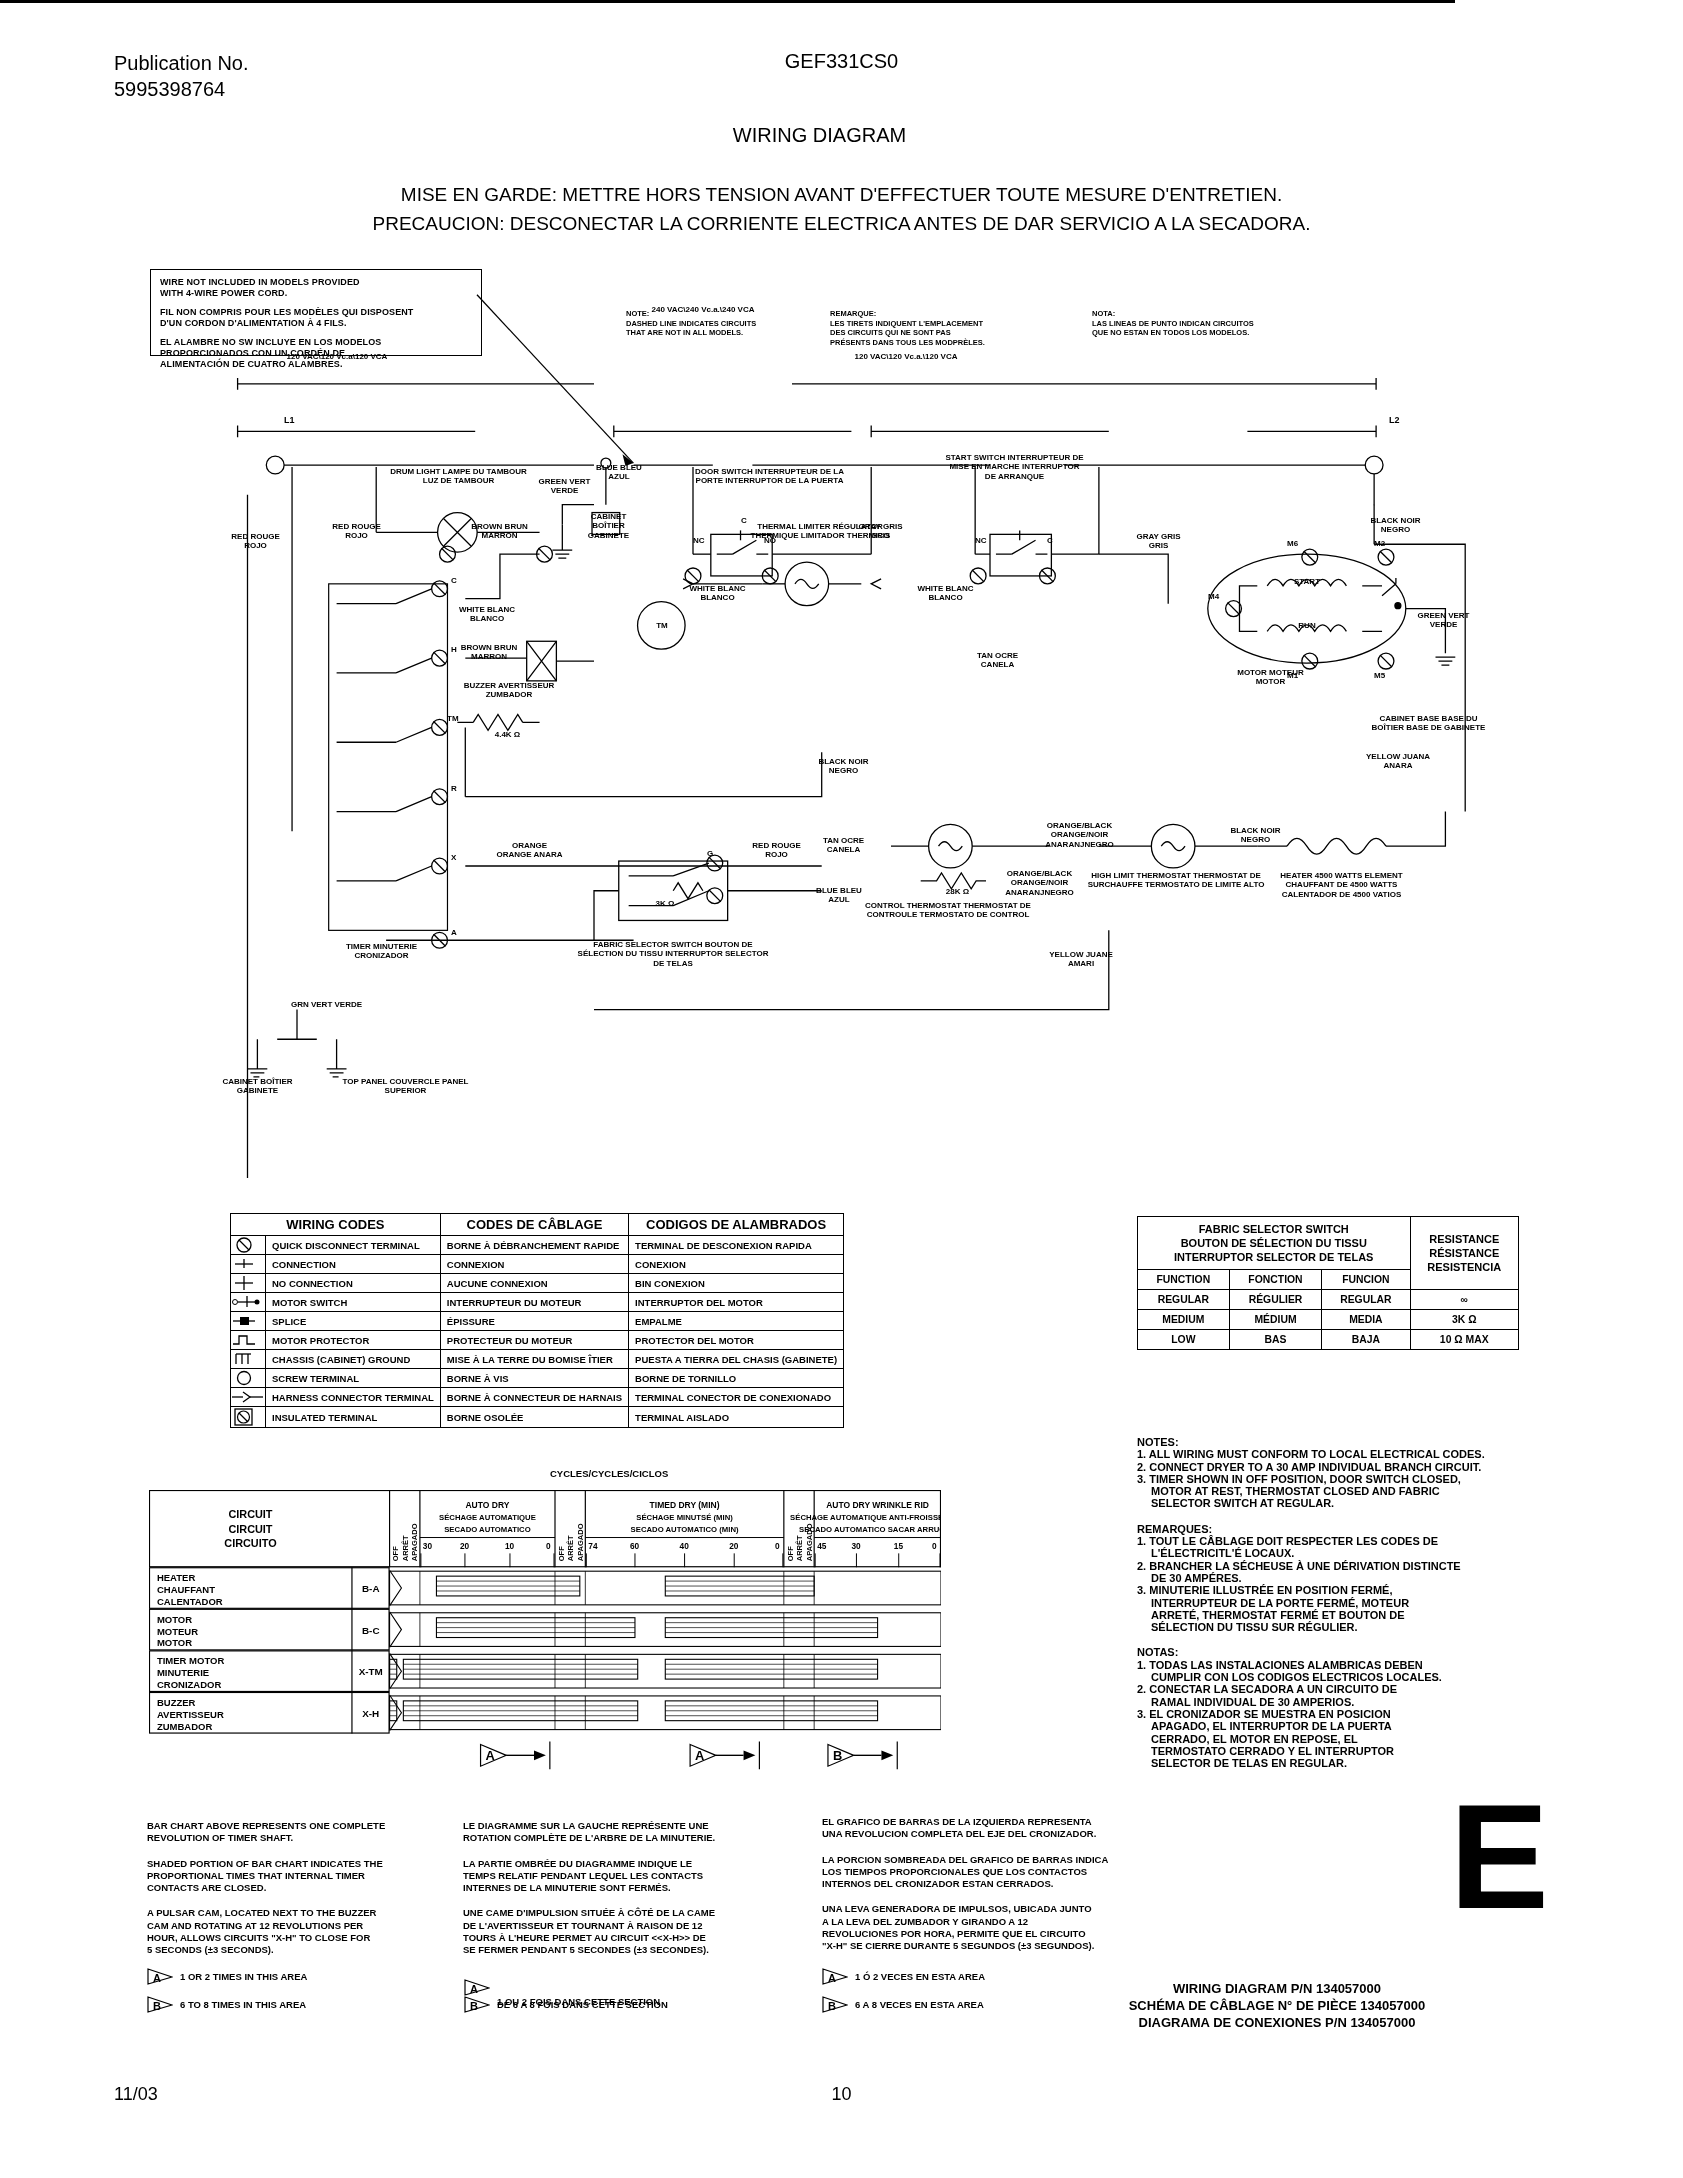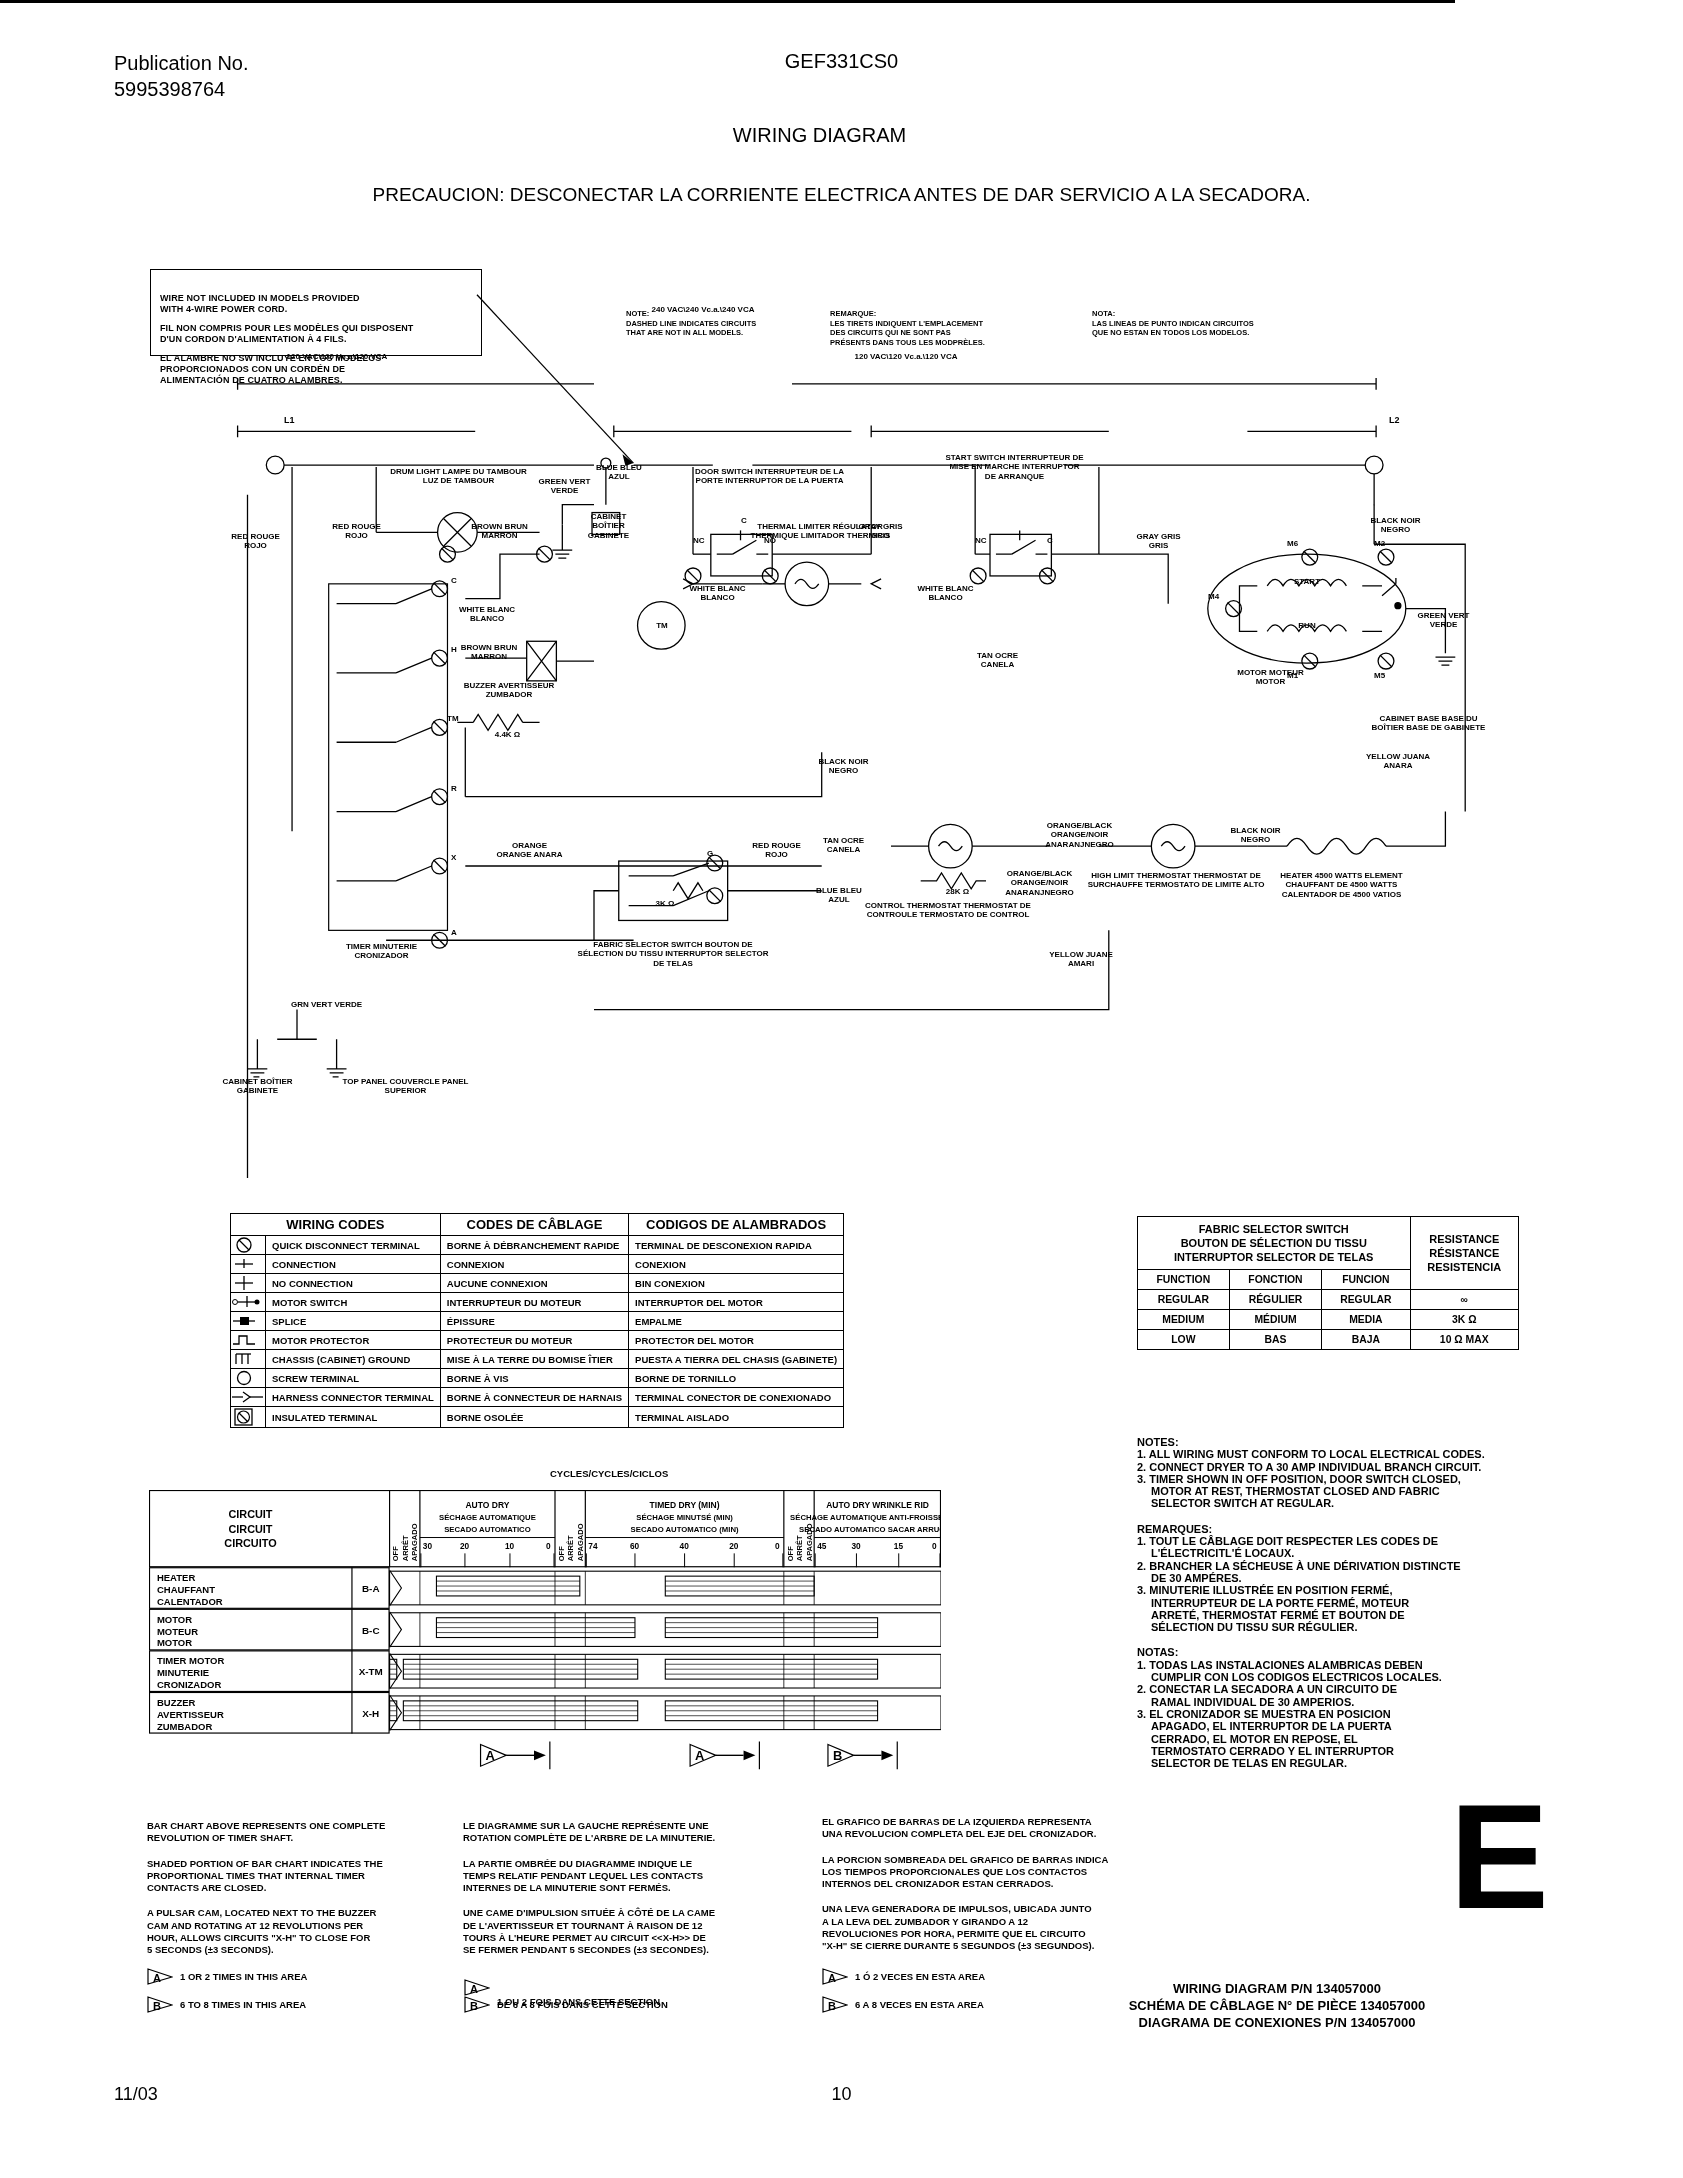--- a/index.html
+++ b/index.html
@@ -13,21 +13,21 @@
   #hdr-pub{left:114px;top:50px;font-size:20px;line-height:26px;}
   #hdr-model{left:0;top:50px;width:1683px;font-size:20px;}
   #hdr-wd{left:0;top:124px;width:1639px;font-size:20px;}
   #hdr-rule{left:114px;top:156px;width:1455px;height:3px;background:#000;}
   #caution{left:0;top:180px;width:1683px;font-size:19px;line-height:29px;}
   
   .tiny{font-size:9px;line-height:11.4px;font-weight:bold;letter-spacing:0.1px;}
   .tiny6{font-size:7.5px;line-height:9.5px;font-weight:bold;}
   .lbl{font-size:8px;line-height:9.4px;font-weight:bold;text-align:center;}
   .lbl9{font-size:9px;line-height:11px;font-weight:bold;text-align:center;}
-  .note-box{border:1.5px solid #000;padding:23px 9px;}
+  .note-box{border:1.5px solid #000;padding:7px 9px;}
   
   table{border-collapse:collapse;}
   .tbl td,.tbl th{border:1.2px solid #000;font-size:10px;font-weight:bold;
       padding:2px 5px;}
   
   #wc{left:230px;top:1213px;width:604px;}
   #wc table{width:604px;}
   #wc th{font-size:13px;text-align:center;padding:3px 2px;font-weight:bold;}
   #wc td{font-size:9.5px;padding:2.5px 6px;white-space:nowrap;}
   #wc td.sym{width:40px;text-align:center;padding:0;}
@@ -66,20 +66,21 @@
 
   <div class="abs" id="hdr-pub">
     <div>Publication No.</div>
     <div>5995398764</div>
   </div>
   <div class="abs ctr" id="hdr-model">GEF331CS0</div>
   <div class="abs ctr" id="hdr-wd">WIRING DIAGRAM</div>
   <div id="hdr-rule"></div>
 
   <div class="abs ctr" id="caution">
+    <div>MISE EN GARDE: METTRE HORS TENSION AVANT D'EFFECTUER TOUTE MESURE D'ENTRETIEN.</div>
     <div>PRECAUCION: DESCONECTAR LA CORRIENTE ELECTRICA ANTES DE DAR SERVICIO A LA SECADORA.</div>
   </div>
 
   <div class="bx note-box tiny" style="left:150px;top:269px;width:332px;height:87px;">
     <div class="pre" style="white-space:pre-line;">WIRE NOT INCLUDED IN MODELS PROVIDED
 WITH 4-WIRE POWER CORD.</div>
     <div style="height:7px"></div>
     <div style="white-space:pre-line;">FIL NON COMPRIS POUR LES MODÈLES QUI DISPOSENT
 D'UN CORDON D'ALIMENTATION À 4 FILS.</div>
     <div style="height:7px"></div>

